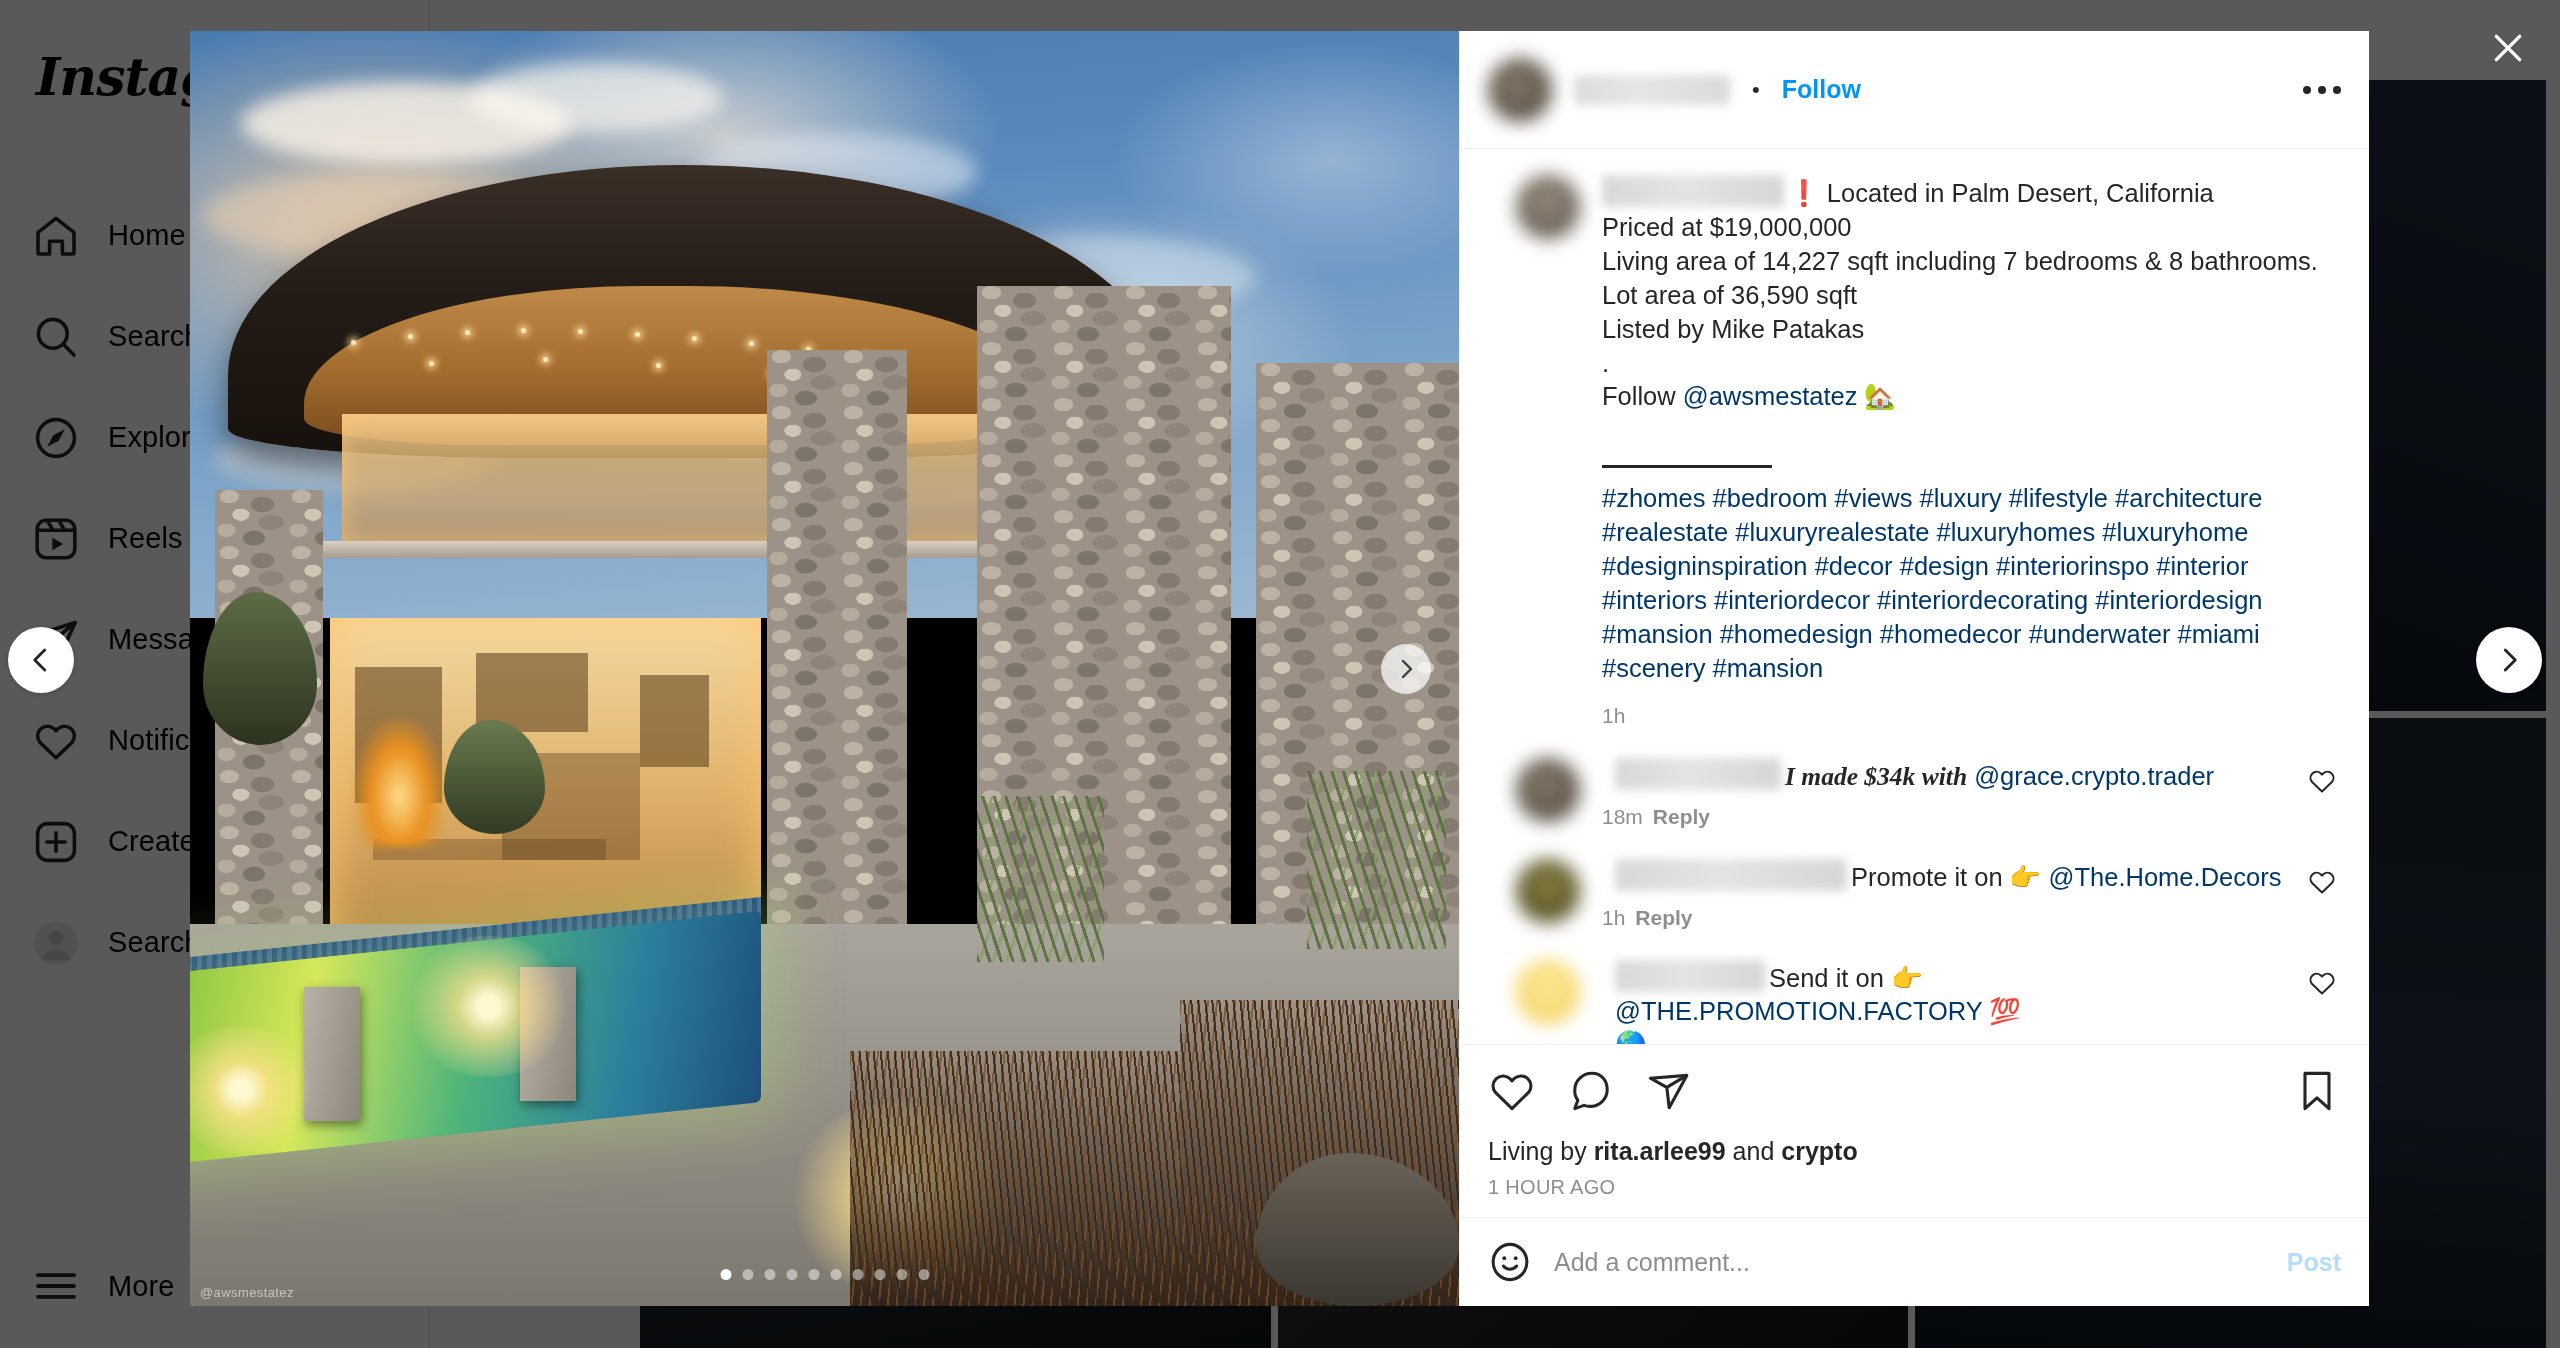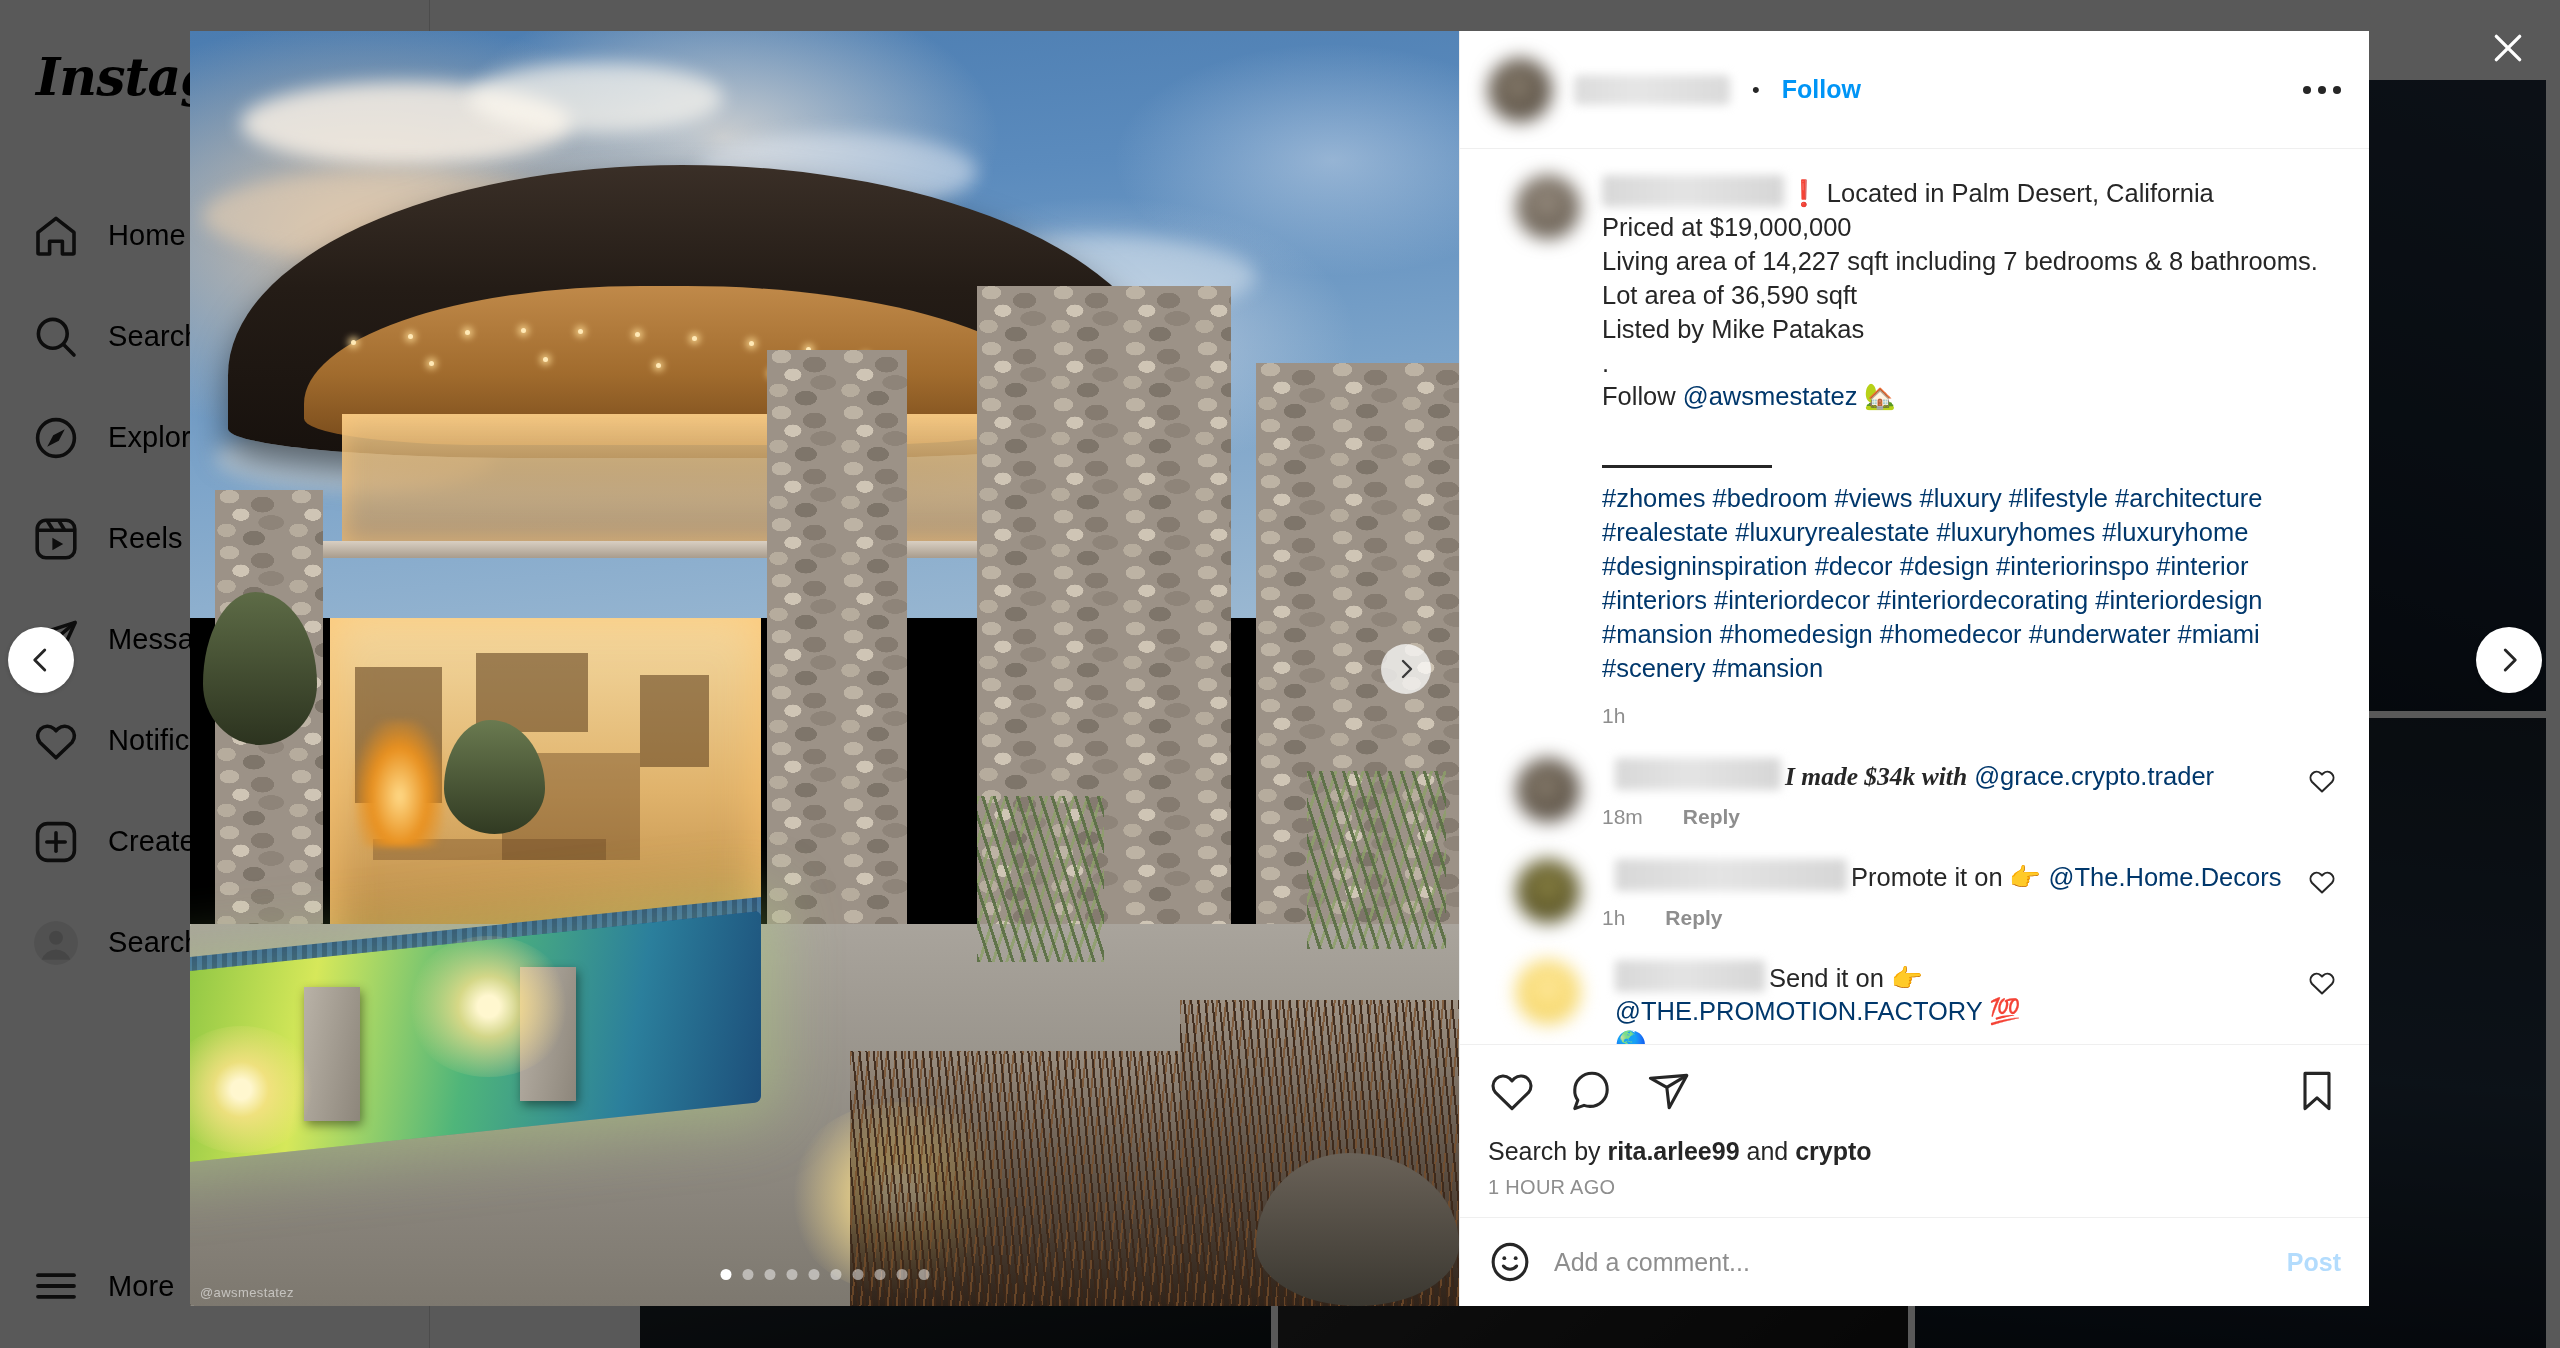--- a/index.html
+++ b/index.html
@@ -253,21 +253,21 @@
     background:linear-gradient(90deg,#d8d8d8,#e4e4e4 45%,#d6d6d6);
     filter:blur(5px); margin-right:4px;
   }
   .hr-line { display:inline-block; width:170px; border-bottom:3px solid #262626; vertical-align:5px; }
   .meta-time { font-size:21px; color:#8e8e8e; margin-top:18px; }
 
   
   .comment-row { display:flex; gap:22px; padding:30px 28px 0 28px; align-items:flex-start; }
   .cmt-text { font-size:25.5px; line-height:1.3; color:#262626;margin-left:13px; }
   .cmt-italic { font-family:"Liberation Serif", serif; font-style:italic; font-weight:700; }
-  .cmt-sub { display:flex; gap:40px; margin-top:12px; font-size:21px; color:#8e8e8e; }
+  .cmt-sub { display:flex; gap:10px; margin-top:12px; font-size:21px; color:#8e8e8e; }
   .cmt-reply { font-weight:600; cursor:pointer; }
   .cmt-like { flex:0 0 34px; margin-top:8px; cursor:pointer; }
   .cmt-like svg { width:30px; height:30px; }
 
   
   #action-bar { flex:0 0 auto; border-top:1px solid #efefef; padding:22px 28px 18px 28px; }
   #action-icons { display:flex; align-items:center; gap:30px; }
   .act-btn { cursor:pointer; display:flex; }
   .act-btn svg { width:48px; height:48px; }
   #save-btn { margin-left:auto; }
@@ -624,21 +624,21 @@
             </svg>
           </span>
           <span class="act-btn" id="save-btn">
             <svg viewBox="0 0 24 24" fill="none" stroke="#262626" stroke-width="1.55" stroke-linejoin="round">
               <polygon points="6,3.2 18,3.2 18,20.8 12,15.4 6,20.8"></polygon>
             </svg>
           </span>
         </div>
 
         <div id="likes-line">
-          <span>Search by </span><b>rita.arlee99</b><span> and </span><b>crypto</b>
+          <span>Living by </span><b>rita.arlee99</b><span> and </span><b>crypto</b>
         </div>
         <div id="posted-time">1 HOUR AGO</div>
       </div>
 
       <div id="add-comment">
         <span id="emoji-btn">
           <svg viewBox="0 0 24 24" fill="none" stroke="#262626" stroke-width="1.7">
             <ellipse cx="12" cy="12" rx="9.2" ry="9.6"></ellipse>
             <circle cx="8.9" cy="9.9" r="1.05" fill="#262626" stroke="none"></circle>
             <circle cx="15.1" cy="9.9" r="1.05" fill="#262626" stroke="none"></circle>

